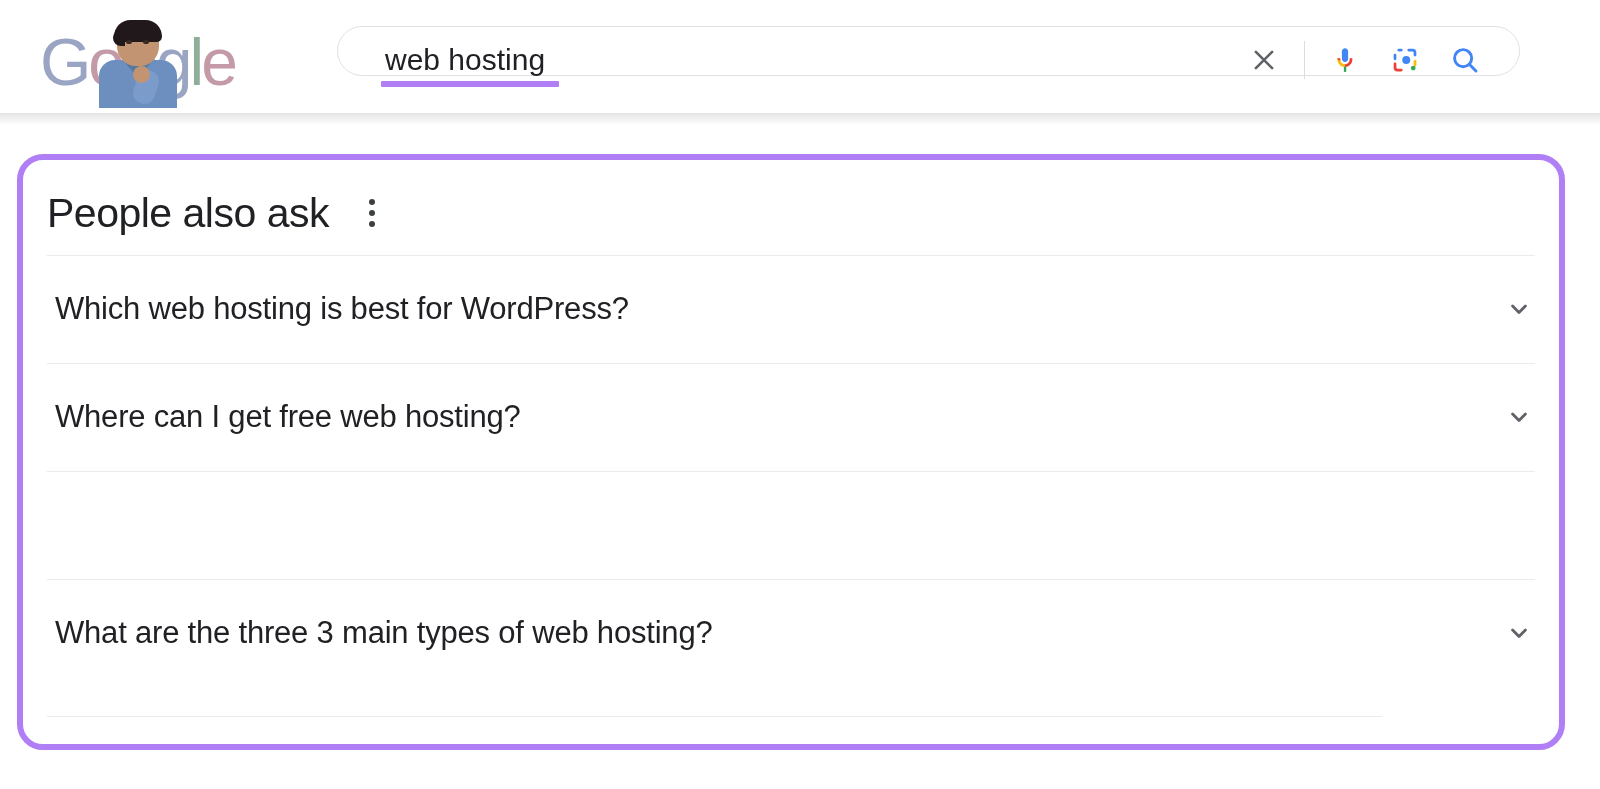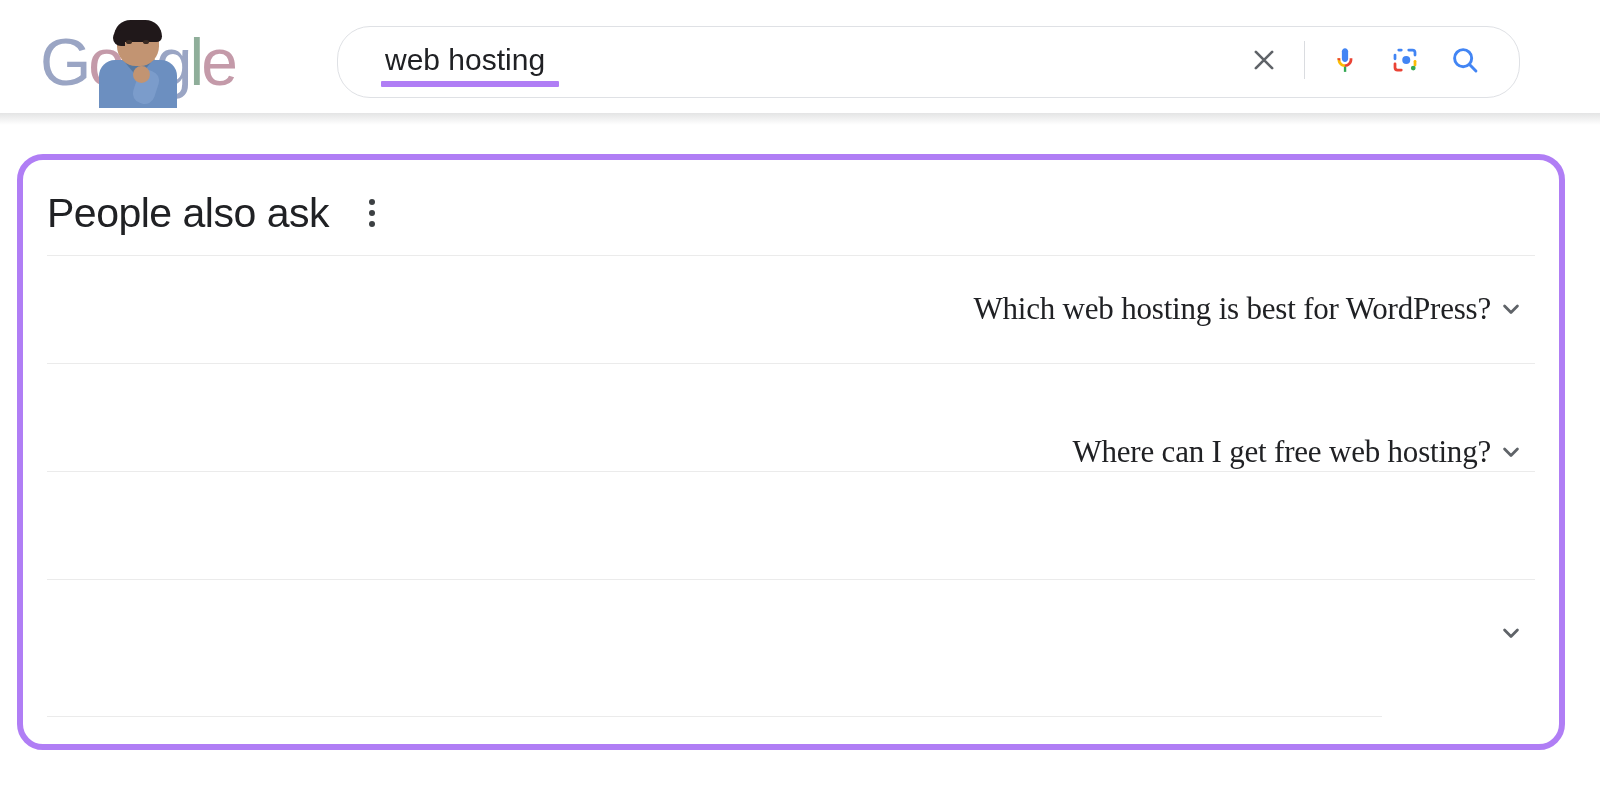--- a/index.html
+++ b/index.html
@@ -132,21 +132,21 @@
     border-radius: 50%;
     background: #c29472;
   }
 
   
   .searchbox {
     position: absolute;
     left: 337px;
     top: 26px;
     width: 1183px;
-    height: 72px;
+    height: 50px;
     border: 1px solid #dfe1e5;
     border-radius: 33px;
     background: #fff;
     display: flex;
     align-items: center;
   }
   .search-text-wrap {
     position: absolute;
     left: 47px;
     top: 0;
@@ -254,28 +254,27 @@
     width: 1488px;
     height: 1px;
     background: #ebebeb;
   }
   .divider.short {
     width: 1335px;
   }
 
   .q-row {
     position: absolute;
-    left: 24px;
+    left: 32px;
     width: 1488px;
     height: 108px;
     display: flex;
     align-items: center;
-    justify-content: flex-end;
+    justify-content: space-between;
     cursor: pointer;
-    font-family: Liberation Serif, serif;
   }
   .q-text {
     font-size: 31px;
     line-height: 38px;
     color: #202124;
     letter-spacing: -0.2px;
     white-space: nowrap;
   }
   .chev {
     width: 40px;
@@ -375,35 +374,36 @@
       <div class="q-text">Which web hosting is best for WordPress?</div>
       <div class="chev">
         <svg width="28" height="28" viewBox="0 0 24 24" aria-hidden="true">
           <path d="M6.5 9.5 L12 15 L17.5 9.5" stroke="#5f6368" stroke-width="2.4" fill="none" stroke-linecap="round" stroke-linejoin="round"></path>
         </svg>
       </div>
     </div>
 
     <div class="divider" style="top:203px;"></div>
 
-    <div class="q-row" style="top:203px;margin-top:35px;">
+    <div class="q-row" style="top:203px;">
       <div class="q-text">Where can I get free web hosting?</div>
       <div class="chev">
         <svg width="28" height="28" viewBox="0 0 24 24" aria-hidden="true">
           <path d="M6.5 9.5 L12 15 L17.5 9.5" stroke="#5f6368" stroke-width="2.4" fill="none" stroke-linecap="round" stroke-linejoin="round"></path>
         </svg>
       </div>
     </div>
 
     <div class="divider" style="top:311px;"></div>
 
 
     <div class="divider" style="top:419px;"></div>
 
     <div class="q-row" style="top:419px;">
+      <div class="q-text">What are the three 3 main types of web hosting?</div>
       <div class="chev">
         <svg width="28" height="28" viewBox="0 0 24 24" aria-hidden="true">
           <path d="M6.5 9.5 L12 15 L17.5 9.5" stroke="#5f6368" stroke-width="2.4" fill="none" stroke-linecap="round" stroke-linejoin="round"></path>
         </svg>
       </div>
     </div>
 
     <div class="divider short" style="top:556px;"></div>
 
   </div>

